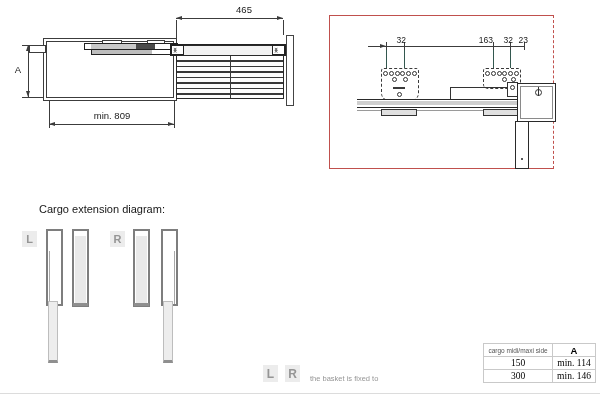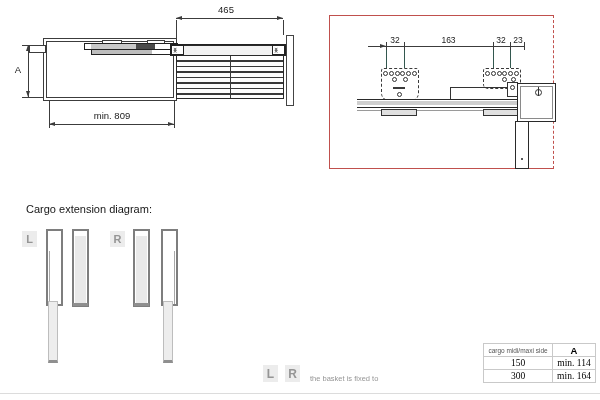--- a/index.html
+++ b/index.html
@@ -1,21 +1,21 @@
 <!DOCTYPE html>
 <html><head>
 <meta charset="utf-8">
 <style>
   html,body{margin:0;padding:0;background:#fff;}
   #canvas{position:relative;width:600px;height:400px;background:#ffffff;overflow:hidden;
           font-family:"Liberation Sans",sans-serif;color:#1a1a1a;}
   .abs{position:absolute;}
   .ln{position:absolute;background:#3c3c3c;}
   .dimlbl{position:absolute;font-size:9.5px;color:#1a1a1a;text-align:center;}
-  .smdim{position:absolute;font-size:8.5px;color:#1a1a1a;text-align:center;}
+  .smdim{position:absolute;font-size:8.5px;color:#1a1a1a;text-align:right;}
   
   .ar{position:absolute;width:0;height:0;border-style:solid;}
   .ar-l{border-width:2.5px 6px 2.5px 0;border-color:transparent #3c3c3c transparent transparent;}
   .ar-r{border-width:2.5px 0 2.5px 6px;border-color:transparent transparent transparent #3c3c3c;}
   .ar-u{border-width:0 2.5px 6px 2.5px;border-color:transparent transparent #3c3c3c transparent;}
   .ar-d{border-width:6px 2.5px 0 2.5px;border-color:#3c3c3c transparent transparent transparent;}
   
   .rect{position:absolute;border:1px solid #3c3c3c;background:transparent;}
   .wires{position:absolute;border:1.2px solid #2a2a2a;
          background:repeating-linear-gradient(to bottom,#fff 0 4.2px,#3a3a3a 4.2px 5.5px);}
@@ -79,21 +79,21 @@
       <div class="vwire"></div>
     </div>
 
     <div class="rect" style="left:286px;top:35px;width:6px;height:69px;border-color:#444;background:#fff;"></div>
 
     <div class="ln" style="left:176px;top:18px;width:107px;height:1px;"></div>
     <div class="ar ar-l" style="left:176px;top:16px;"></div>
     <div class="ar ar-r" style="left:277px;top:16px;"></div>
     <div class="ln" style="left:176px;top:20px;width:1px;height:22px;"></div>
     <div class="ln" style="left:283px;top:20px;width:1px;height:15px;"></div>
-    <div class="dimlbl" style="left:204px;top:4px;width:44px;">465</div>
+    <div class="dimlbl" style="left:222px;top:4px;width:44px;">465</div>
 
     <div class="ln" style="left:49px;top:124px;width:125px;height:1px;"></div>
     <div class="ar ar-l" style="left:49px;top:122px;"></div>
     <div class="ar ar-r" style="left:168px;top:122px;"></div>
     <div class="ln" style="left:49px;top:100px;width:1px;height:28px;"></div>
     <div class="ln" style="left:174px;top:100px;width:1px;height:28px;"></div>
     <div class="dimlbl" style="left:77px;top:110px;width:70px;">min. 809</div>
 
     <div class="ln" style="left:28px;top:45px;width:1px;height:52px;"></div>
     <div class="ar ar-u" style="left:26px;top:45px;"></div>
@@ -171,21 +171,21 @@
     <div class="abs" style="left:517px;top:83px;width:37px;height:37px;border:1.3px solid #2a2a2a;background:#fff;box-shadow:inset 0 0 0 2px #fff,inset 0 0 0 3px #8a8a8a;">
       <div style="position:absolute;left:17px;top:5px;width:5px;height:5px;border:1px solid #333;border-radius:50%;"></div>
       <div style="position:absolute;left:19.5px;top:3px;width:1px;height:9px;background:#333;"></div>
     </div>
     <div class="abs" style="left:515px;top:121px;width:12px;height:46px;border:1.2px solid #2a2a2a;background:#fff;">
       <div style="position:absolute;left:5px;top:36px;width:2px;height:2px;background:#222;border-radius:50%;"></div>
     </div>
   </div>
 
   <div>
-    <div class="abs" style="left:26px;top:203px;font-size:11px;color:#161616;">Cargo extension diagram:</div>
+    <div class="abs" style="left:39px;top:203px;font-size:11px;color:#161616;">Cargo extension diagram:</div>
 
     <div class="badge" style="left:22px;top:231px;width:15px;height:16px;font-size:11px;">L</div>
 
     <div class="bar-tall" style="left:46px;top:229px;">
       <div class="innerln" style="left:1px;"></div>
     </div>
     <div class="rod" style="left:48px;top:301px;height:58px;"></div>
     <div class="bar-short" style="left:72px;top:229px;">
       <div class="fill"></div>
       <div class="cap"></div>
@@ -217,19 +217,19 @@
         <tr>
       <th class="c1">cargo midi/maxi side</th>
       <th class="c2">A</th>
     </tr>
     <tr>
       <td class="val">150</td>
       <td class="val">min. 114</td>
     </tr>
     <tr>
       <td class="val">300</td>
-      <td class="val">min. 164</td>
+      <td class="val">min. 146</td>
     </tr>
   </tbody>
     </table>
 
   <div class="abs" style="left:0;top:393px;width:600px;height:1px;background:#dcdcdc;"></div>
 </div>
 
 </body></html>

